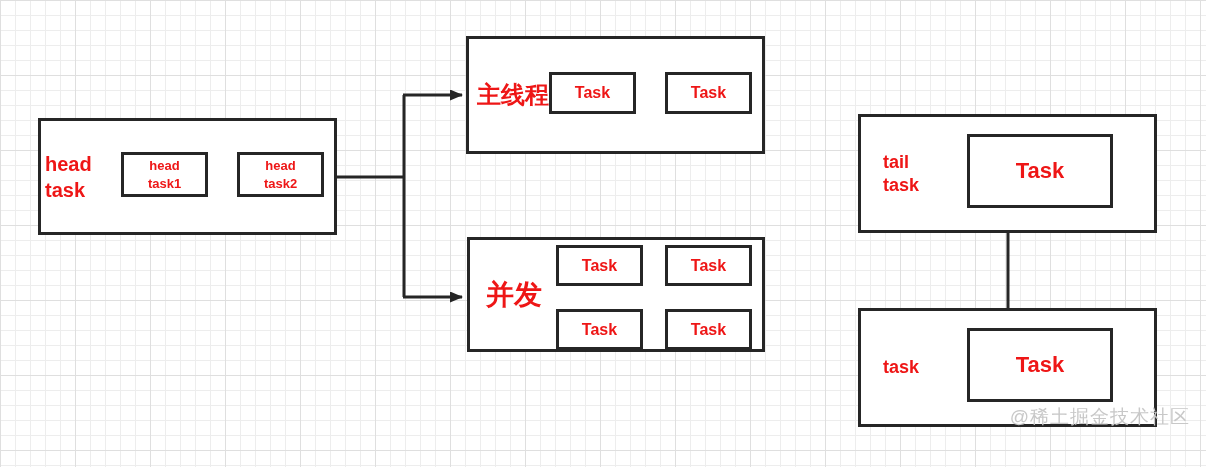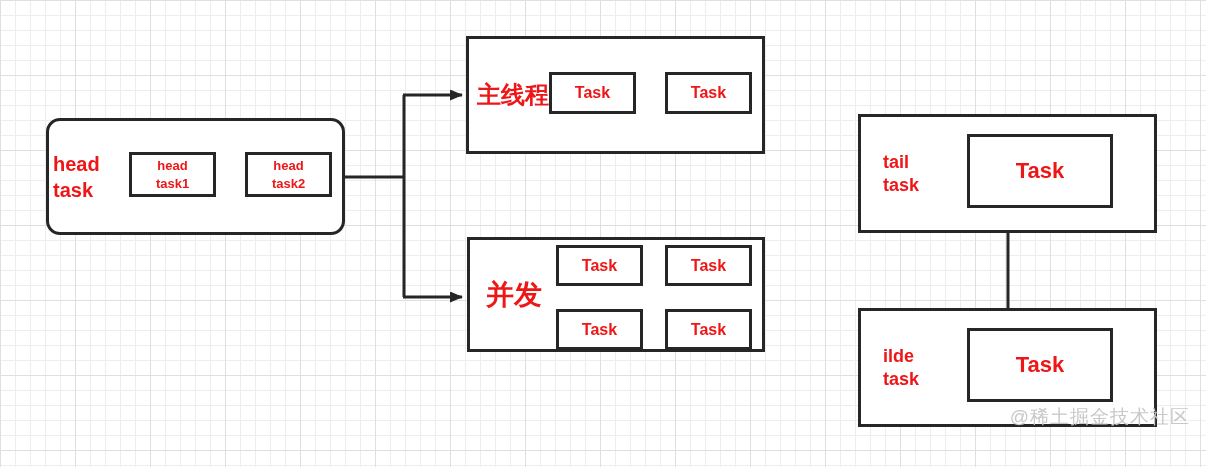--- a/index.html
+++ b/index.html
@@ -39,21 +39,21 @@
   .group-label {
     position: absolute;
     top: 50%;
     transform: translateY(-50%);
     text-align: left;
     line-height: 1.3;
     white-space: nowrap;
   }
 
   
-  .g-head   { left: 46px;  top: 118px; width: 299px; height: 117px; border-radius: 14px; }
+  .g-head   { left: 38px;  top: 118px; width: 299px; height: 117px; }
   .g-head .group-label { left: 4px; width: 86px; font-size: 20px; }
   .n-head1  { left: 80px;  top: 31px; width: 87px; height: 45px; font-size: 13px; line-height: 1.35; }
   .n-head2  { left: 196px; top: 31px; width: 87px; height: 45px; font-size: 13px; line-height: 1.35; }
 
   
   .g-main   { left: 466px; top: 36px;  width: 299px; height: 118px; }
   .g-main .group-label { left: 8px; font-size: 24px; }
   .g-main .t1 { left: 80px;  top: 33px; width: 87px; height: 42px; font-size: 16px; }
   .g-main .t2 { left: 196px; top: 33px; width: 87px; height: 42px; font-size: 16px; }
 
@@ -147,21 +147,20 @@
   <div class="group g-tail">
     <div class="group-label red">
       <div>tail</div>
       <div>task</div>
     </div>
     <div class="node big red">Task</div>
   </div>
 
   <div class="group g-idle">
     <div class="group-label red">
-      <div>ilde</div>
       <div>task</div>
     </div>
     <div class="node big red">Task</div>
   </div>
 
   <div class="watermark">@稀土掘金技术社区</div>
 
 </div>
 
 </body></html>

